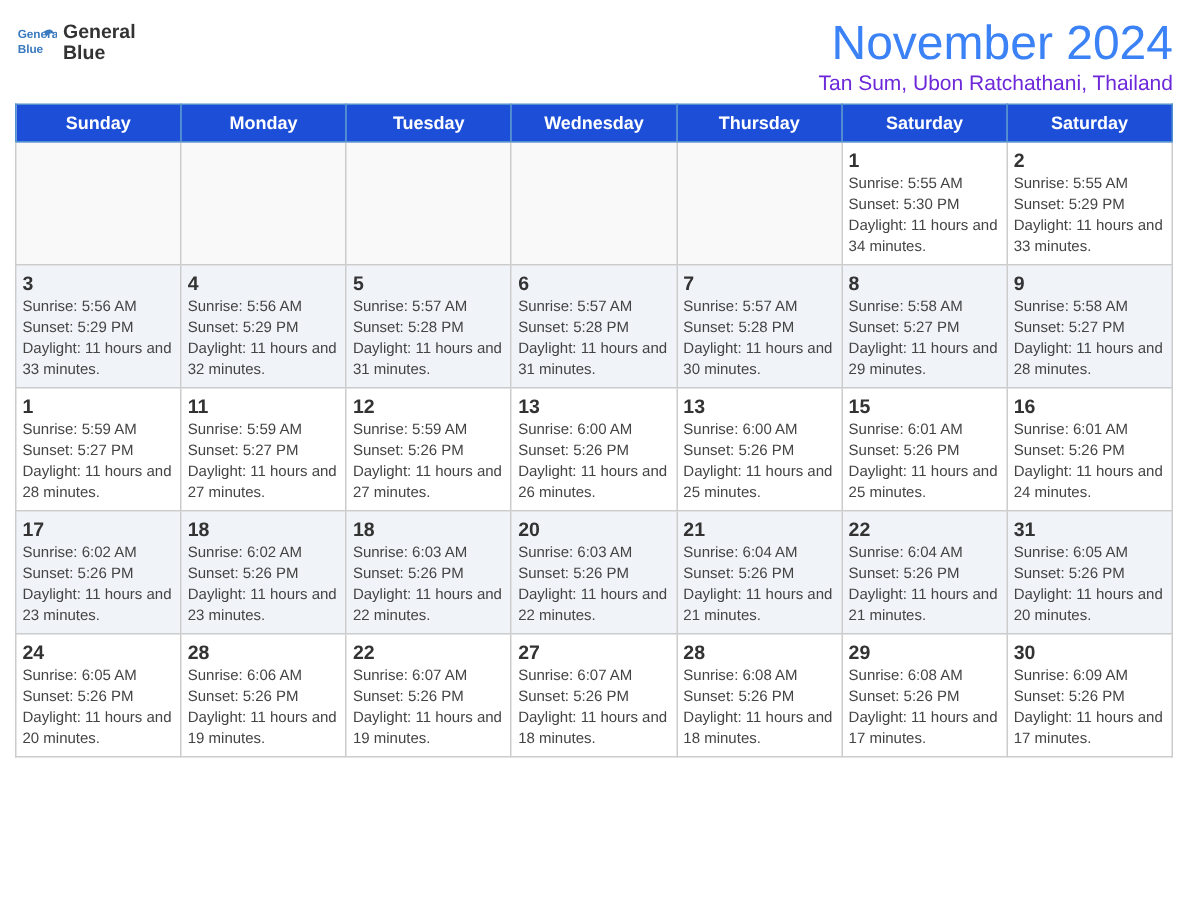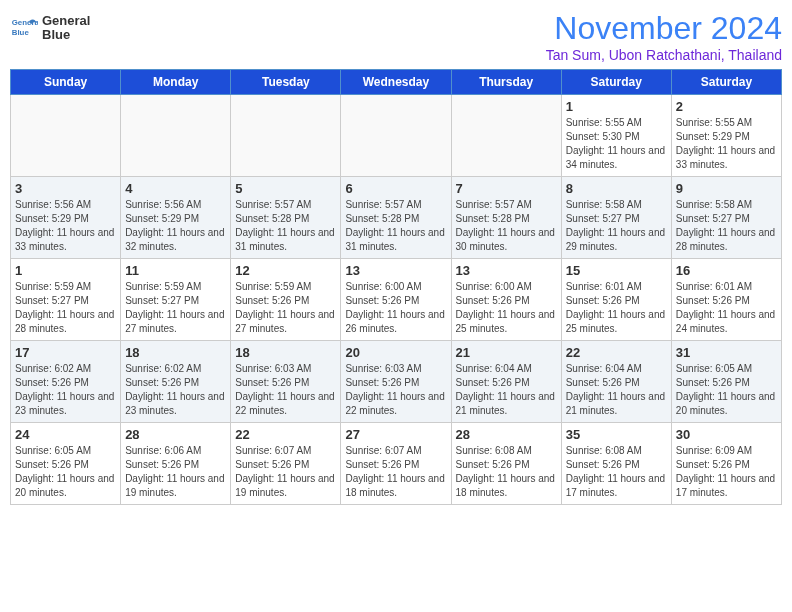--- a/index.html
+++ b/index.html
@@ -324,21 +324,21 @@
 and 18 minutes.</div>
         </td>
         <td>
           <span class="day-number">28</span>
           <div class="day-info">Sunrise: 6:08 AM
 Sunset: 5:26 PM
 Daylight: 11 hours
 and 18 minutes.</div>
         </td>
         <td>
-          <span class="day-number">35</span>
+          <span class="day-number">29</span>
           <div class="day-info">Sunrise: 6:08 AM
 Sunset: 5:26 PM
 Daylight: 11 hours
 and 17 minutes.</div>
         </td>
         <td>
           <span class="day-number">30</span>
           <div class="day-info">Sunrise: 6:09 AM
 Sunset: 5:26 PM
 Daylight: 11 hours

